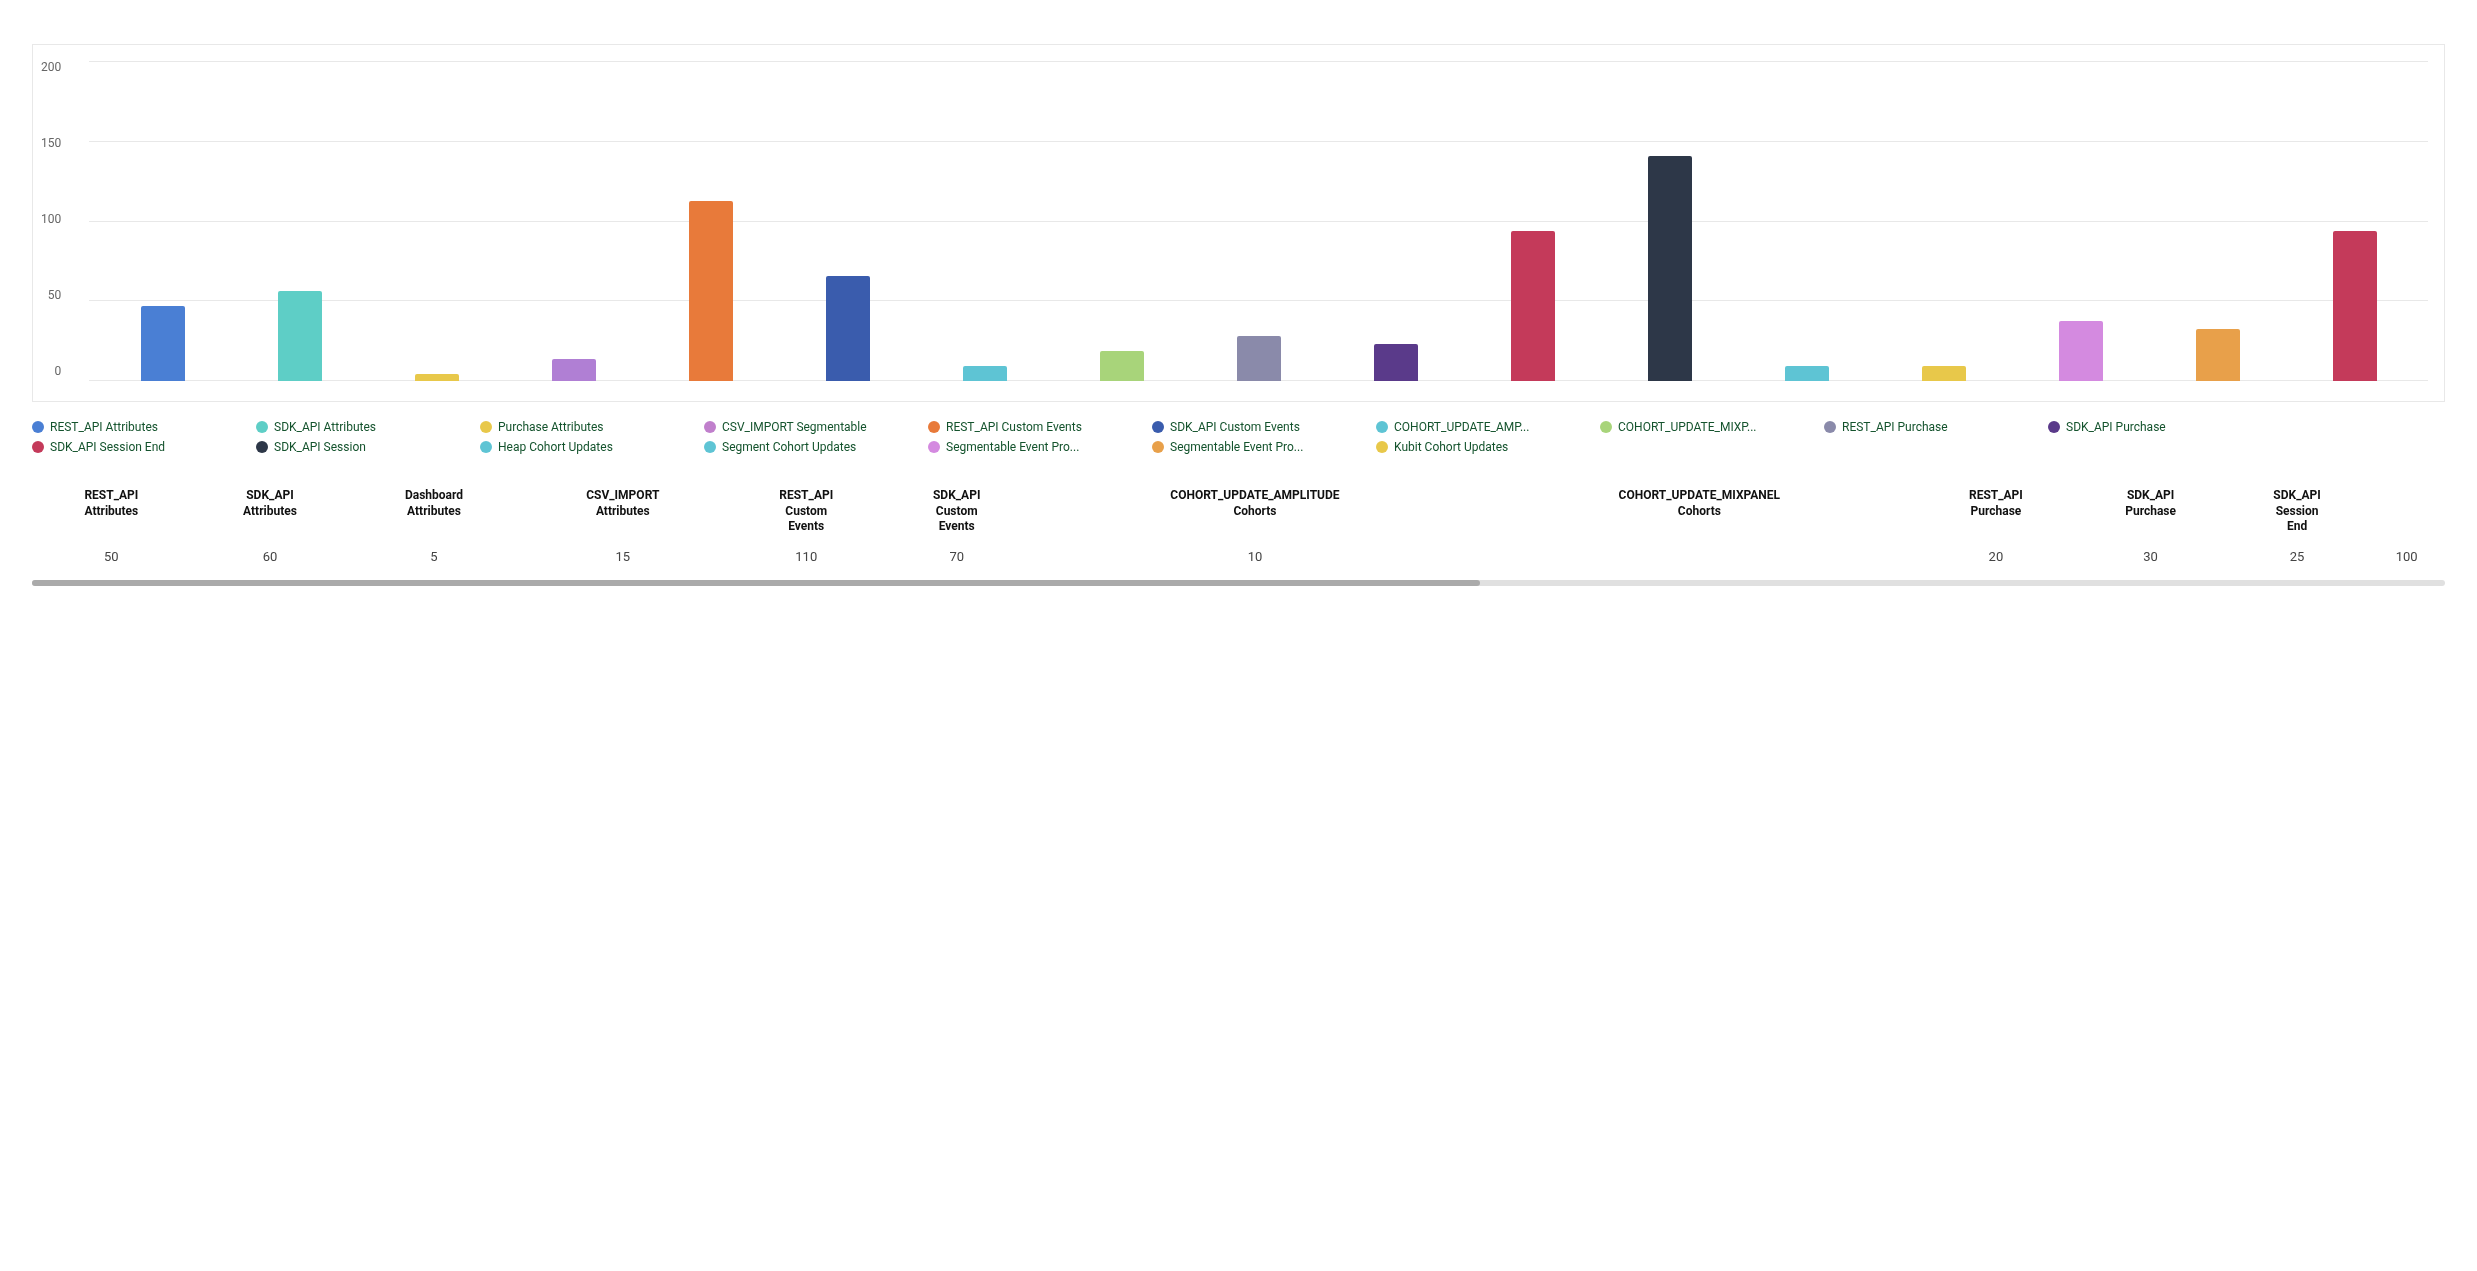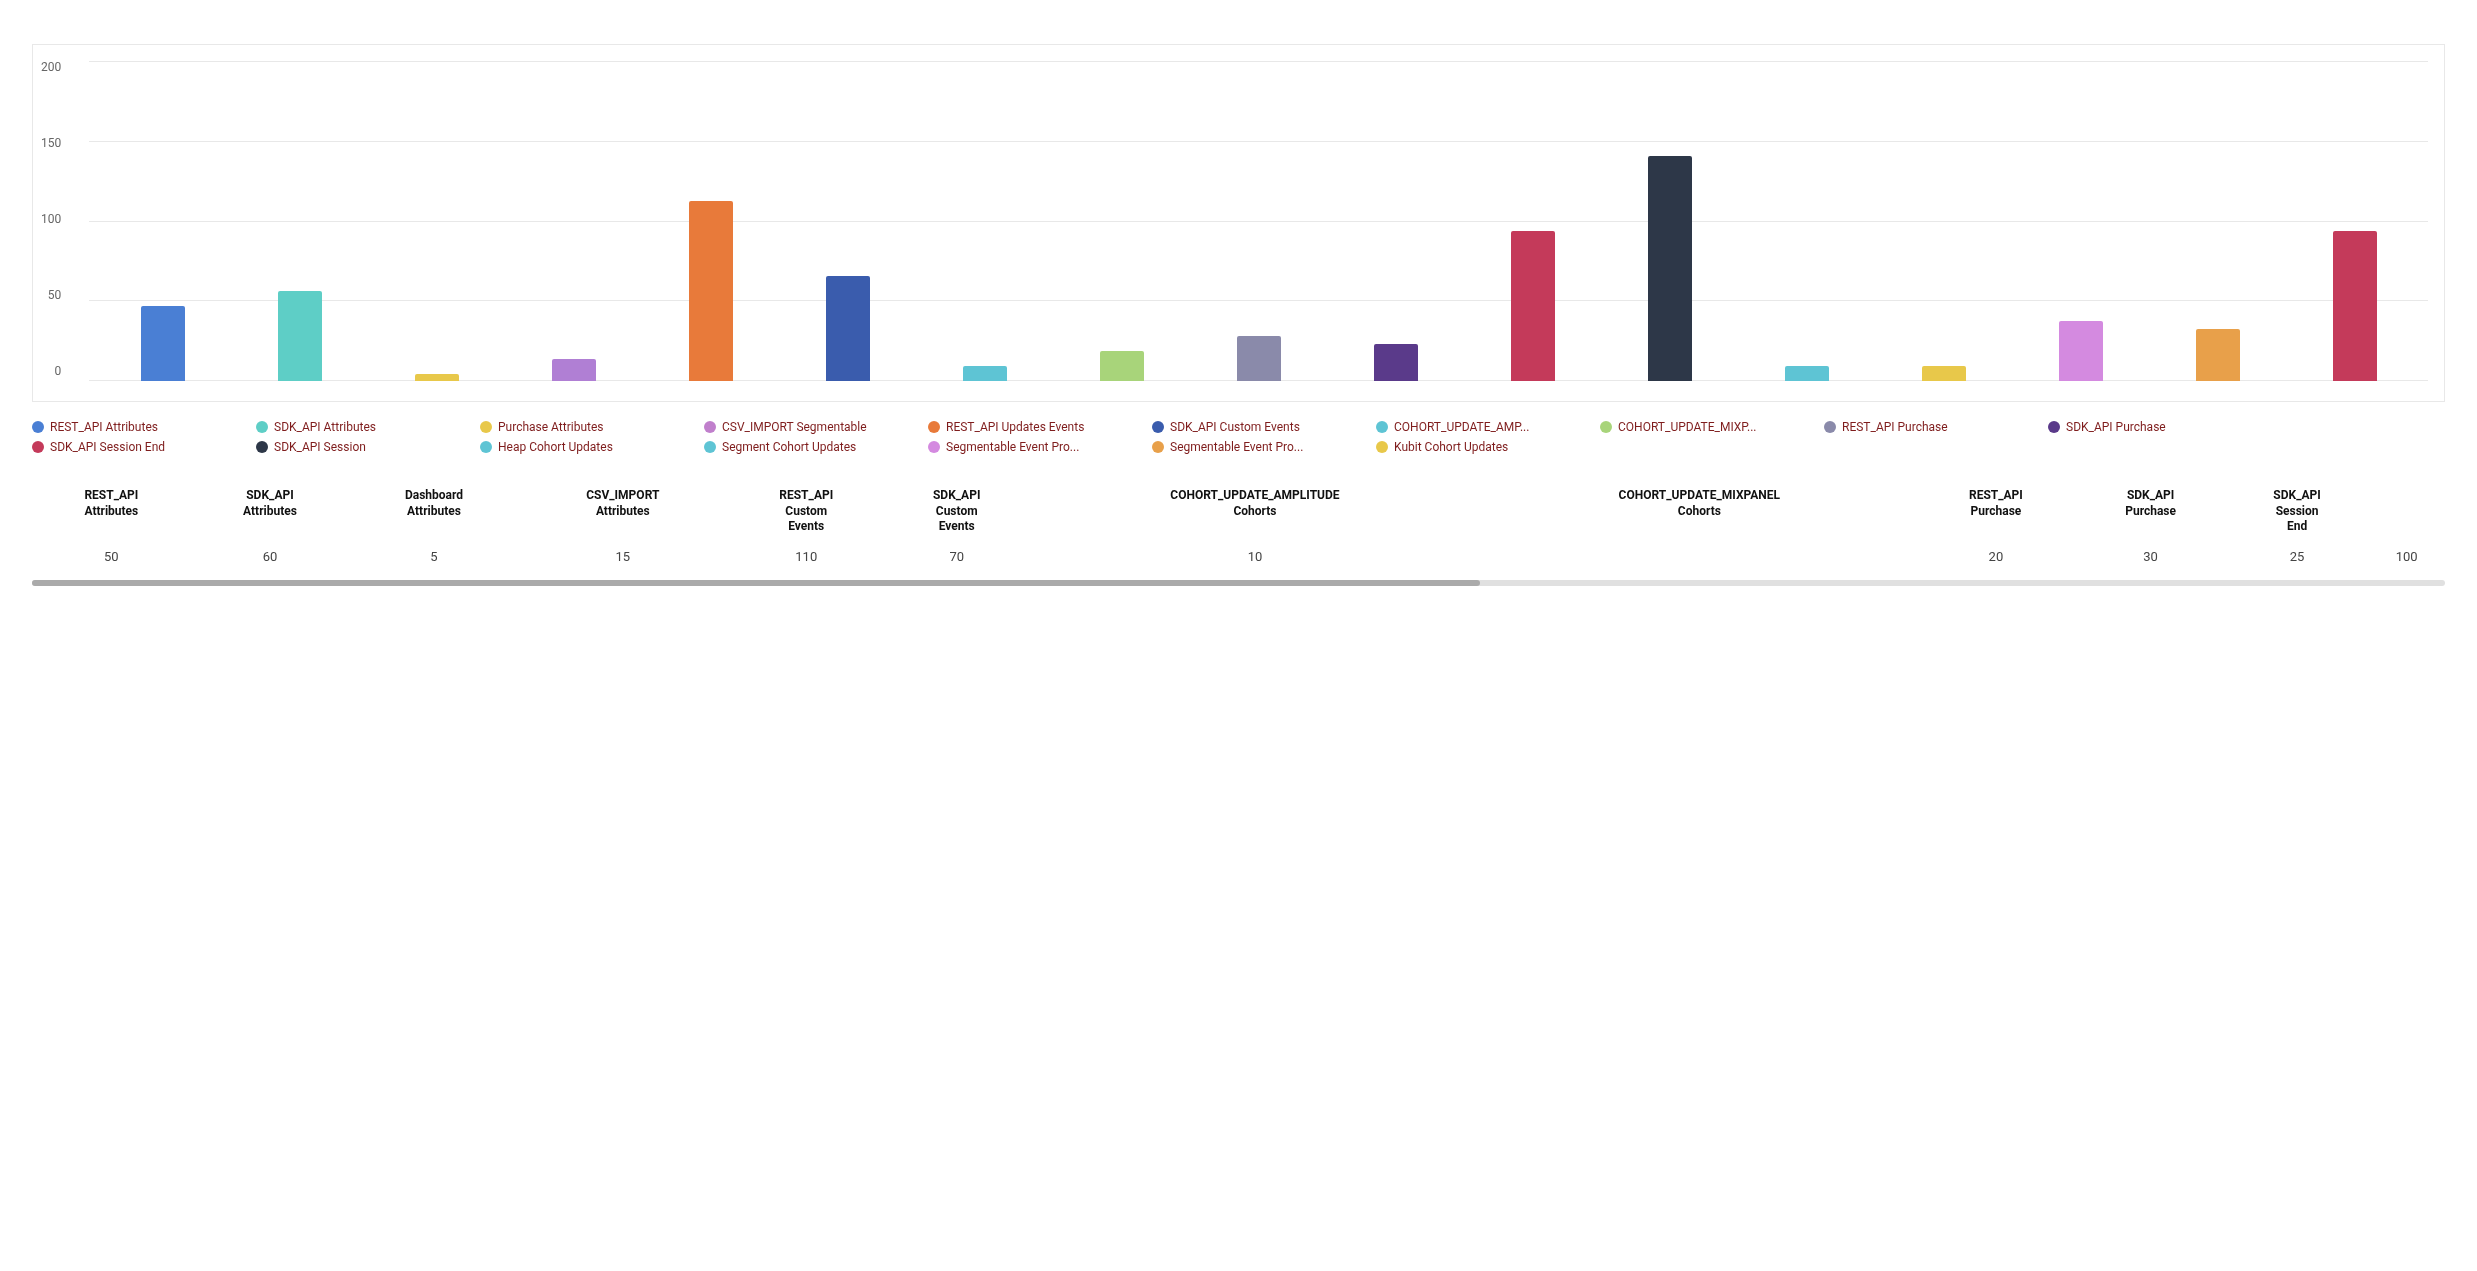--- a/index.html
+++ b/index.html
@@ -87,21 +87,21 @@
       height: 20px;
     }
     
     .legend {
       display: flex;
       flex-wrap: wrap;
       gap: 6px 24px;
       margin-top: 18px;
       margin-bottom: 24px;
       font-size: 12px;
-      color: #7f1d1d;
+      color: #14532d;
     }
     .legend-item {
       display: flex;
       align-items: center;
       gap: 6px;
       min-width: 200px;
     }
     .legend-dot {
       width: 12px;
       height: 12px;
@@ -240,21 +240,21 @@
     <div class="legend-item">
       <div class="legend-dot" style="background: rgb(232, 200, 74);"></div>
       <span>Purchase Attributes</span>
     </div>
     <div class="legend-item">
       <div class="legend-dot" style="background: rgb(192, 127, 204);"></div>
       <span>CSV_IMPORT Segmentable</span>
     </div>
     <div class="legend-item">
       <div class="legend-dot" style="background: rgb(232, 122, 58);"></div>
-      <span>REST_API Updates Events</span>
+      <span>REST_API Custom Events</span>
     </div>
     <div class="legend-item">
       <div class="legend-dot" style="background: rgb(58, 92, 173);"></div>
       <span>SDK_API Custom Events</span>
     </div>
     <div class="legend-item">
       <div class="legend-dot" style="background: rgb(94, 196, 212);"></div>
       <span>COHORT_UPDATE_AMP...</span>
     </div>
     <div class="legend-item">

